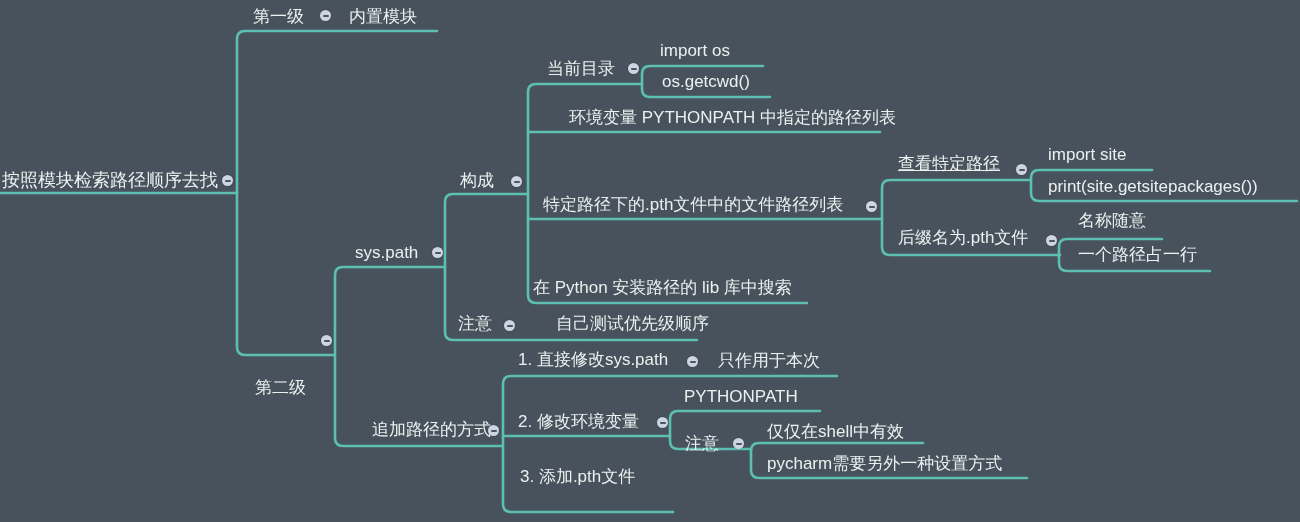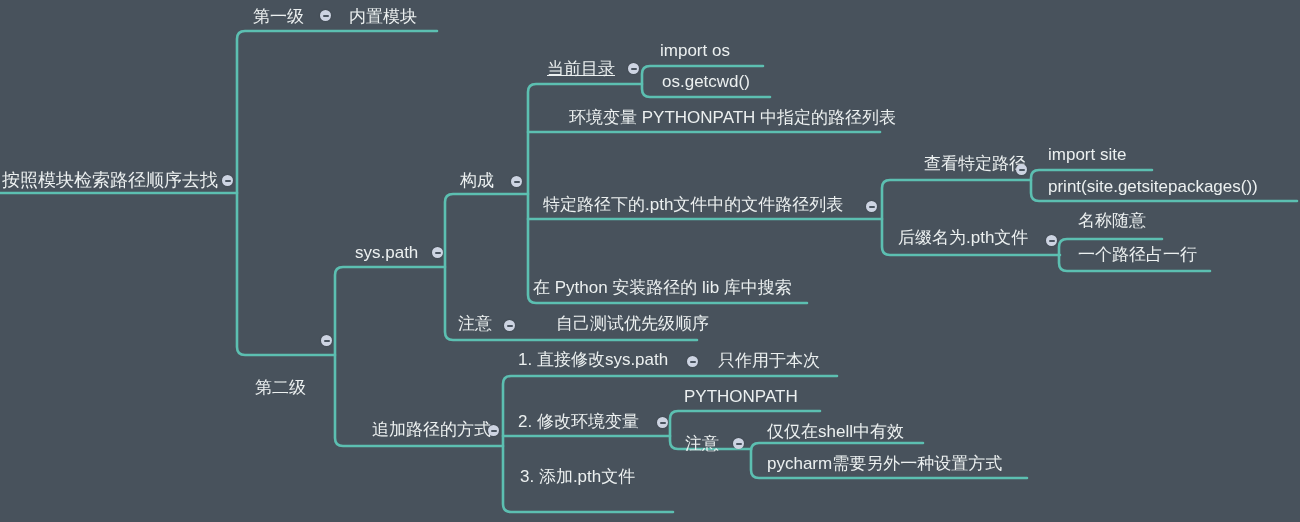--- a/index.html
+++ b/index.html
@@ -52,26 +52,26 @@
     <path d="M 820 411 H 678 Q 670 411 670 419 V 441 Q 670 449 678 449 H 751"></path>
     <path d="M 923 443 H 759 Q 751 443 751 451 V 470 Q 751 478 759 478 H 1027"></path>
   </svg>
 
   <div class="node node-root" style="left:2px; top:171px;">按照模块检索路径顺序去找</div>
   <div class="node" style="left:253px; top:8px;">第一级</div>
   <div class="node" style="left:349px; top:8px;">内置模块</div>
   <div class="node" style="left:255px; top:331px;margin-top:48px;">第二级</div>
   <div class="node" style="left:355px; top:244px;">sys.path</div>
   <div class="node" style="left:460px; top:172px;">构成</div>
-  <div class="node" style="left:547px; top:60px;text-decoration:underline;">当前目录</div>
+  <div class="node" style="left:547px; top:60px;">当前目录</div>
   <div class="node" style="left:660px; top:42px;">import os</div>
   <div class="node" style="left:662px; top:73px;">os.getcwd()</div>
   <div class="node" style="left:545px; top:109px;margin-left:24px;">环境变量 PYTHONPATH 中指定的路径列表</div>
   <div class="node" style="left:543px; top:196px;">特定路径下的.pth文件中的文件路径列表</div>
-  <div class="node" style="left:924px; top:155px;">查看特定路径</div>
+  <div class="node" style="left:898px; top:155px;text-decoration:underline;">查看特定路径</div>
   <div class="node" style="left:1048px; top:146px;">import site</div>
   <div class="node" style="left:1048px; top:178px;">print(site.getsitepackages())</div>
   <div class="node" style="left:898px; top:229px;">后缀名为.pth文件</div>
   <div class="node" style="left:1078px; top:212px;">名称随意</div>
   <div class="node" style="left:1078px; top:246px;">一个路径占一行</div>
   <div class="node" style="left:533px; top:279px;">在 Python 安装路径的 lib 库中搜索</div>
   <div class="node" style="left:458px; top:315px;">注意</div>
   <div class="node" style="left:533px; top:315px;margin-left:23px;">自己测试优先级顺序</div>
   <div class="node" style="left:372px; top:421px;">追加路径的方式</div>
   <div class="node" style="left:518px; top:351px;">1. 直接修改sys.path</div>

